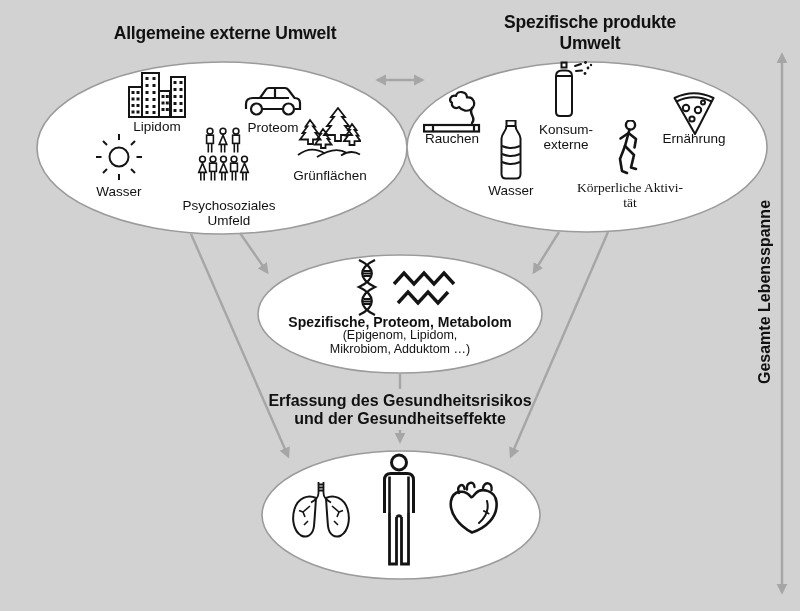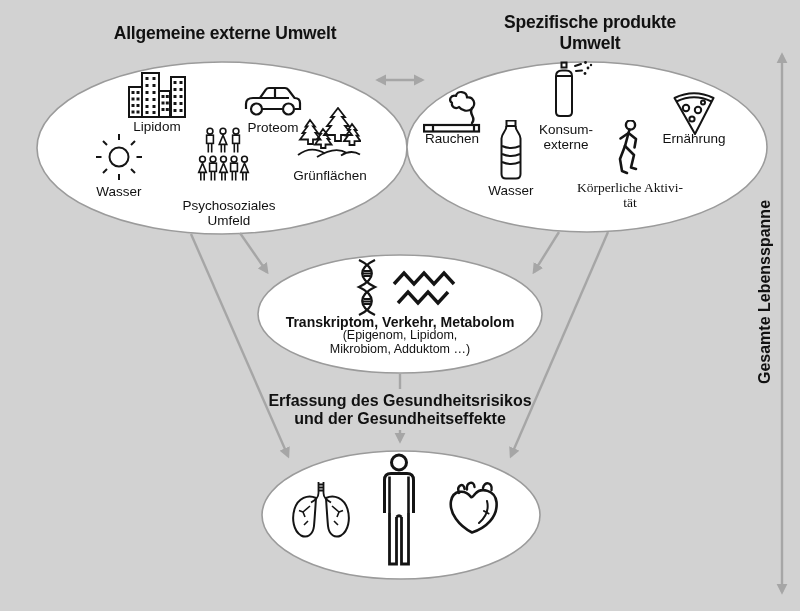--- a/index.html
+++ b/index.html
@@ -162,21 +162,21 @@
       <path d="M4,1 C21,9 21,20 4,28 C21,36 21,48 4,56" stroke-width="2.3"></path>
       <path d="M9,12 H15.5 M8,14.5 H16 M9,17 H15.5 M9,40 H15.5 M8,42.5 H16 M9,45 H15.5" stroke-width="2"></path>
     </svg>
   </div>
   <div class="icon" style="left:392px;top:268px;width:68px;height:40px;">
     <svg viewBox="0 0 68 40">
       <path d="M2,16 L12,5 L22,16 L32,5 L42,16 L52,5 L62,16" stroke-width="3.4"></path>
       <path d="M6,35 L16,24 L26,35 L36,24 L46,35 L56,24" stroke-width="3.4"></path>
     </svg>
   </div>
-  <div class="ctr biochem-main" style="left:400px;top:322px;">Transkriptom, Verkehr, Metabolom</div>
+  <div class="ctr biochem-main" style="left:400px;top:322px;">Spezifische, Proteom, Metabolom</div>
   <div class="ctr biochem-sub" style="left:400px;top:342px;">(Epigenom, Lipidom,
 Mikrobiom, Adduktom …)</div>
 
   <div class="icon" style="left:290px;top:481px;width:62px;height:60px;">
     <svg viewBox="0 0 62 60">
       <path d="M28.5,1 V12 M33.5,1 V12 M28.5,3.5 H33.5 M28.5,6.5 H33.5 M28.5,9.5 H33.5" stroke-width="1.8"></path>
       <path d="M28.5,12 C28.5,17 25,19 21,21.5 M33.5,12 C33.5,17 37,19 41,21.5" stroke-width="1.8"></path>
       <path d="M26,17 C18,13 8,17 4.5,28 C1.5,38 3.5,50 11,54.5 C17,57.5 23,54 24,45 C24.7,37 25.5,25 26,17 Z" stroke-width="2"></path>
       <path d="M36,17 C44,13 54,17 57.5,28 C60.5,38 58.5,50 51,54.5 C45,57.5 39,54 38,45 C37.3,37 36.5,25 36,17 Z" stroke-width="2"></path>
       <path d="M20,25 L13,31 M13,31 L9,29.5 M13,31 L15,36 M18,40 L14,44" stroke-width="1.6"></path>

